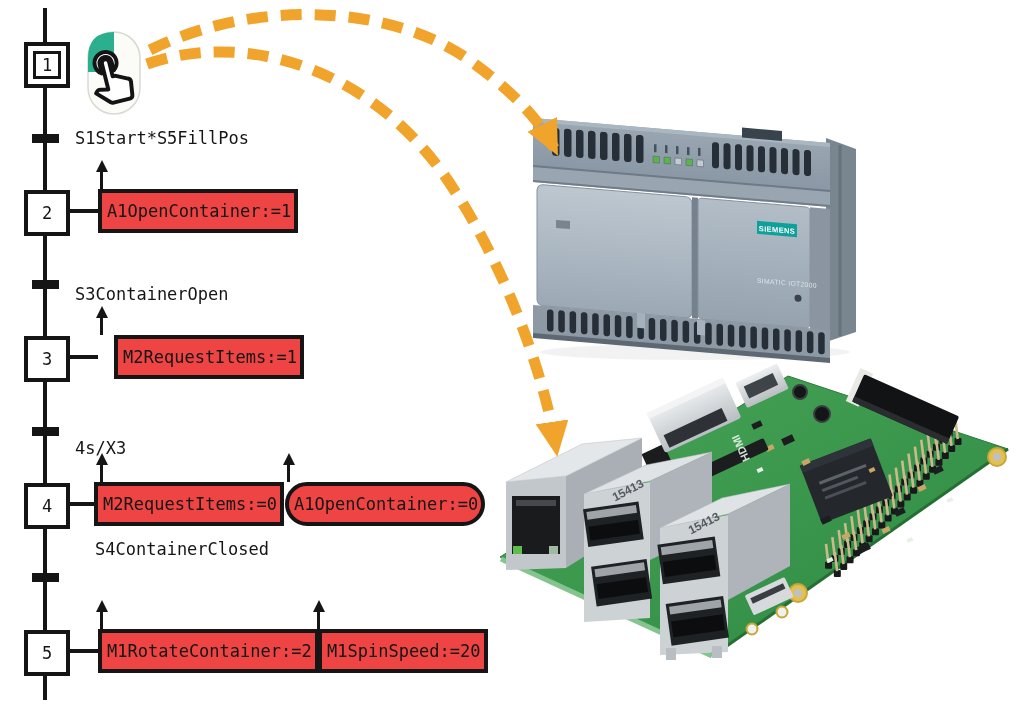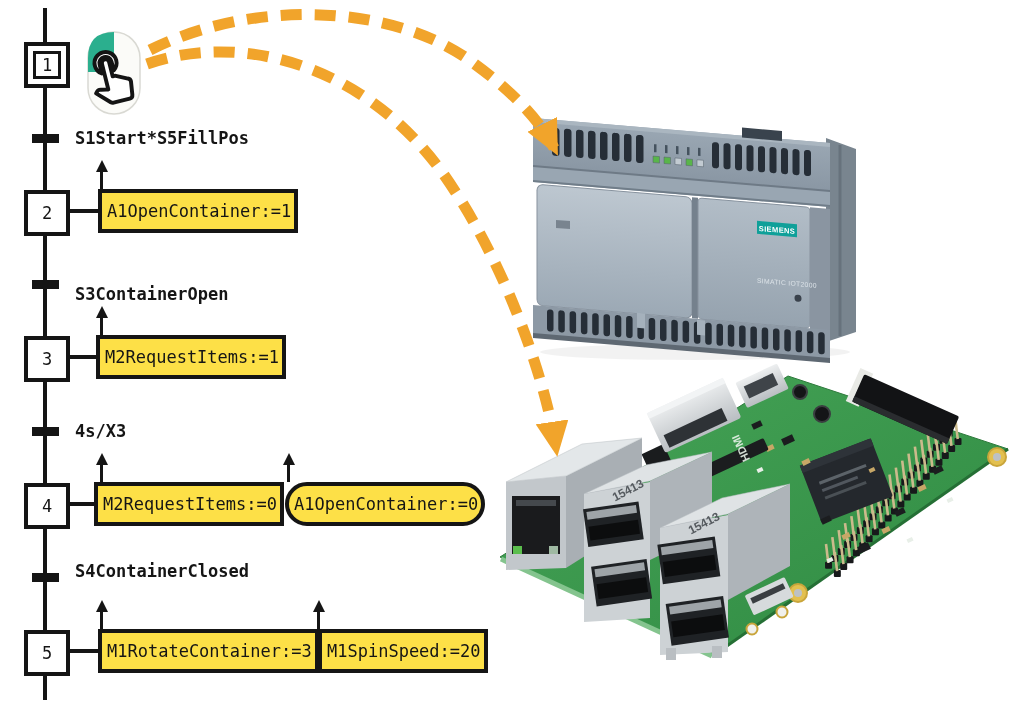--- a/index.html
+++ b/index.html
@@ -6,23 +6,23 @@
   #canvas{position:relative;width:1024px;height:725px;background:#fff;overflow:hidden;
           font-family:"DejaVu Sans Mono",monospace;color:#151515;}
   #canvas svg{position:absolute;left:0;top:0;pointer-events:none;}
   
   .sfc-abs{position:absolute;}
   .spine{position:absolute;left:43px;top:8px;width:4px;height:692px;background:#151515;}
   .step{position:absolute;width:38px;height:38px;border:4px solid #151515;background:#fff;
         display:flex;align-items:center;justify-content:center;font-size:17px;}
   .step-inner{width:22px;height:22px;border:3px solid #151515;display:flex;align-items:center;justify-content:center;}
   .tbar{position:absolute;left:32px;width:27px;height:9px;background:#151515;}
-  .tlabel{position:absolute;left:75px;height:20px;line-height:20px;font-size:17px;white-space:pre;font-weight:bold;}
+  .tlabel{position:absolute;left:75px;height:20px;line-height:20px;font-size:17px;white-space:pre;}
   .conn{position:absolute;height:4px;background:#151515;}
-  .abox{position:absolute;height:36px;border:4px solid #151515;background:#fde047;
+  .abox{position:absolute;height:36px;border:4px solid #151515;background:#ef4444;
         display:flex;align-items:center;padding-left:5px;font-size:17px;white-space:pre;box-sizing:content-box;}
   .aline{position:absolute;width:3px;height:18px;background:#151515;}
   .ahead{position:absolute;width:0;height:0;border-left:6px solid transparent;
          border-right:6px solid transparent;border-bottom:12px solid #151515;}
 </style>
 </head>
 <body>
 
 <div id="canvas">
 
@@ -361,46 +361,46 @@
 
     <div class="tbar" style="top:280px;"></div>
     <div class="tlabel" style="top:284px;">S3ContainerOpen</div>
 
     <div class="step" style="left:24px;top:336px;">
       <span>3</span>
     </div>
     <div class="conn" style="left:70px;top:355px;width:28px;"></div>
     <div class="aline" style="left:100px;top:317px;"></div>
     <div class="ahead" style="left:96px;top:306px;"></div>
-    <div class="abox" style="left:96px;top:335px;width:177px;">M2RequestItems:=1</div>
+    <div class="abox" style="left:114px;top:335px;width:177px;">M2RequestItems:=1</div>
 
     <div class="tbar" style="top:427px;"></div>
-    <div class="tlabel" style="top:421px;text-align:center;">4s/X3</div>
+    <div class="tlabel" style="top:438px;text-align:center;">4s/X3</div>
 
     <div class="step" style="left:24px;top:483px;">
       <span>4</span>
     </div>
     <div class="conn" style="left:70px;top:502px;width:28px;"></div>
     <div class="aline" style="left:100px;top:464px;"></div>
     <div class="ahead" style="left:96px;top:453px;"></div>
     <div class="abox" style="left:94px;top:482px;width:177px;">M2RequestItems:=0</div>
     <div class="aline" style="left:287px;top:464px;"></div>
     <div class="ahead" style="left:283px;top:453px;"></div>
     <div class="abox" style="left:285px;top:482px;width:187px;border-radius:22px;">A1OpenContainer:=0</div>
 
     <div class="tbar" style="top:573px;"></div>
-    <div class="tlabel" style="top:561px;">S4ContainerClosed</div>
+    <div class="tlabel" style="top:539px;margin-left:20px;">S4ContainerClosed</div>
 
     <div class="step" style="left:24px;top:630px;">
       <span>5</span>
     </div>
     <div class="conn" style="left:70px;top:649px;width:28px;"></div>
     <div class="aline" style="left:100px;top:611px;"></div>
     <div class="ahead" style="left:96px;top:600px;"></div>
-    <div class="abox" style="left:98px;top:629px;width:208px;">M1RotateContainer:=3</div>
+    <div class="abox" style="left:98px;top:629px;width:208px;">M1RotateContainer:=2</div>
     <div class="aline" style="left:317px;top:611px;"></div>
     <div class="ahead" style="left:313px;top:600px;"></div>
     <div class="abox" style="left:318px;top:629px;width:157px;">M1SpinSpeed:=20</div>
   </div>
 
   <svg width="1024" height="725">
     <defs>
       <marker id="ah" markerUnits="strokeWidth" markerWidth="3.4" markerHeight="3" refX="2.4" refY="1.5" orient="auto">
         <path d="M0,0 L3.2,1.5 L0,3 Z" fill="#F1A42B"></path>
       </marker>

